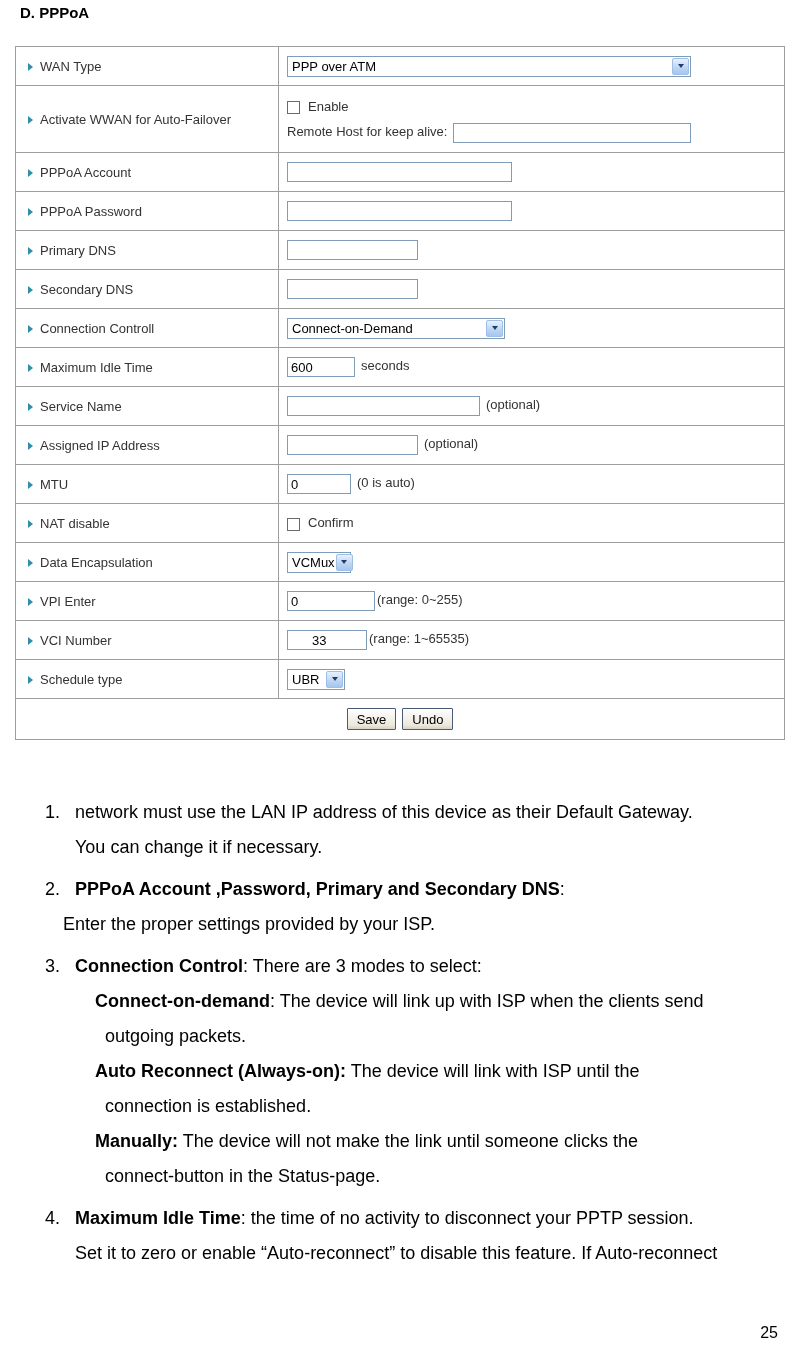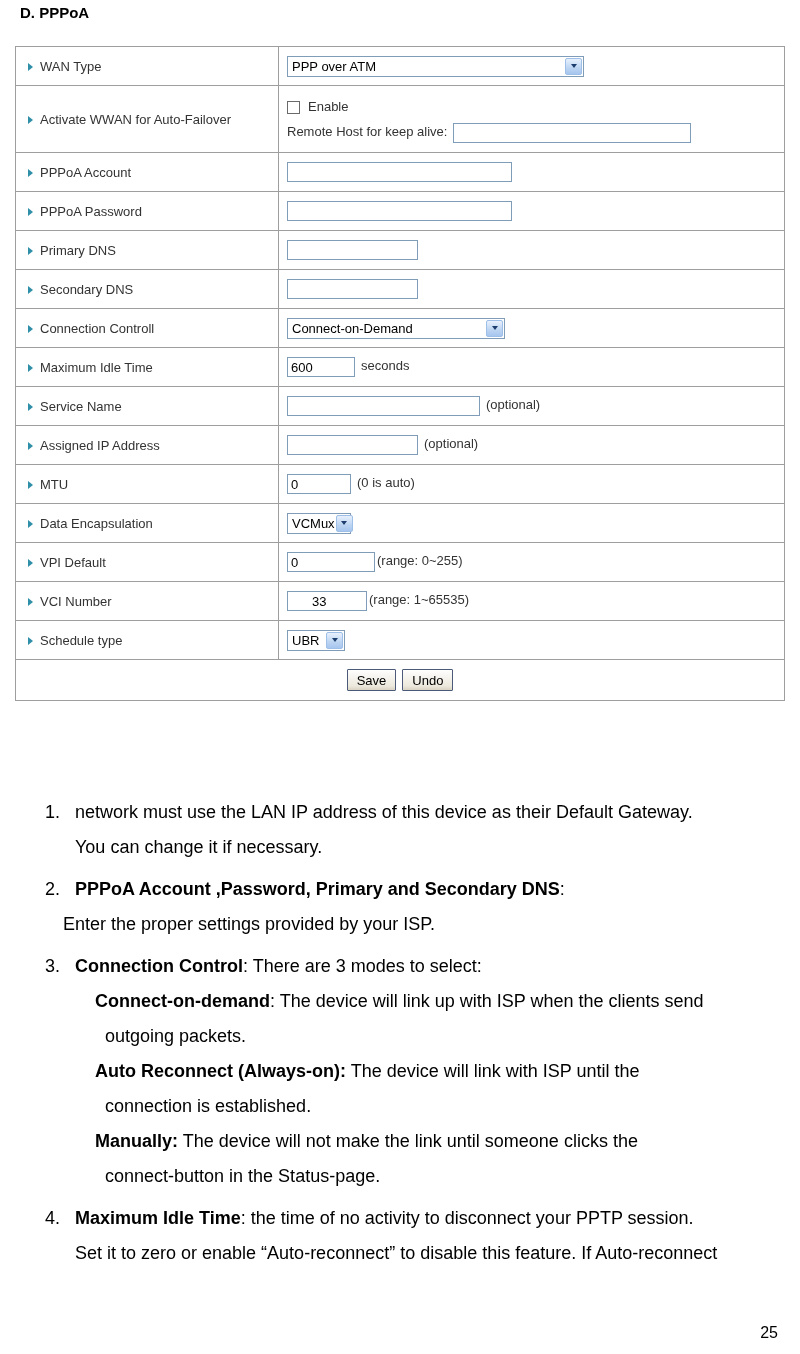--- a/index.html
+++ b/index.html
@@ -97,21 +97,21 @@
 </head>
 <body>
 
 <div class="heading">D. PPPoA</div>
 
 <table class="form">
   <tbody>
       <tr class="std">
     <td class="lbl"><span class="arr"></span><span>WAN Type</span></td>
     <td class="ctl">
-      <div class="select" style="width:297px">
+      <div class="select" style="width:404px">
         <span class="sv">PPP over ATM</span>
         <span class="sb"></span>
       </div>
     </td>
   </tr>
 
   <tr class="tall">
     <td class="lbl"><span class="arr"></span><span>Activate WWAN for Auto-Failover</span></td>
     <td class="ctl">
       <div class="wwan-line1">
@@ -174,33 +174,39 @@
     </td>
   </tr>
 
   <tr class="std">
     <td class="lbl"><span class="arr"></span><span>MTU</span></td>
     <td class="ctl">
       <input class="txt" style="width: 64px;" value="0"><span class="sfx">(0 is auto)</span>
     </td>
   </tr>
 
+  <tr class="std">
+    <td class="lbl"><span class="arr"></span><span>NAT disable</span></td>
+    <td class="ctl">
+      <span class="cb"></span><span class="cb-label">Confirm</span>
+    </td>
+  </tr>
 
   <tr class="std">
     <td class="lbl"><span class="arr"></span><span>Data Encapsulation</span></td>
     <td class="ctl">
       <div class="select" style="width:64px">
         <span class="sv">VCMux</span>
         <span class="sb"></span>
       </div>
     </td>
   </tr>
 
   <tr class="std">
-    <td class="lbl"><span class="arr"></span><span>VPI Default</span></td>
+    <td class="lbl"><span class="arr"></span><span>VPI Enter</span></td>
     <td class="ctl">
       <input class="txt" style="width: 88px;" value="0"><span class="sfx-tight">(range: 0~255)</span>
     </td>
   </tr>
 
   <tr class="std">
     <td class="lbl"><span class="arr"></span><span>VCI Number</span></td>
     <td class="ctl">
       <input class="txt" style="width: 80px; padding-left: 24px;" value="33"><span class="sfx-tight">(range: 1~65535)</span>
     </td>

